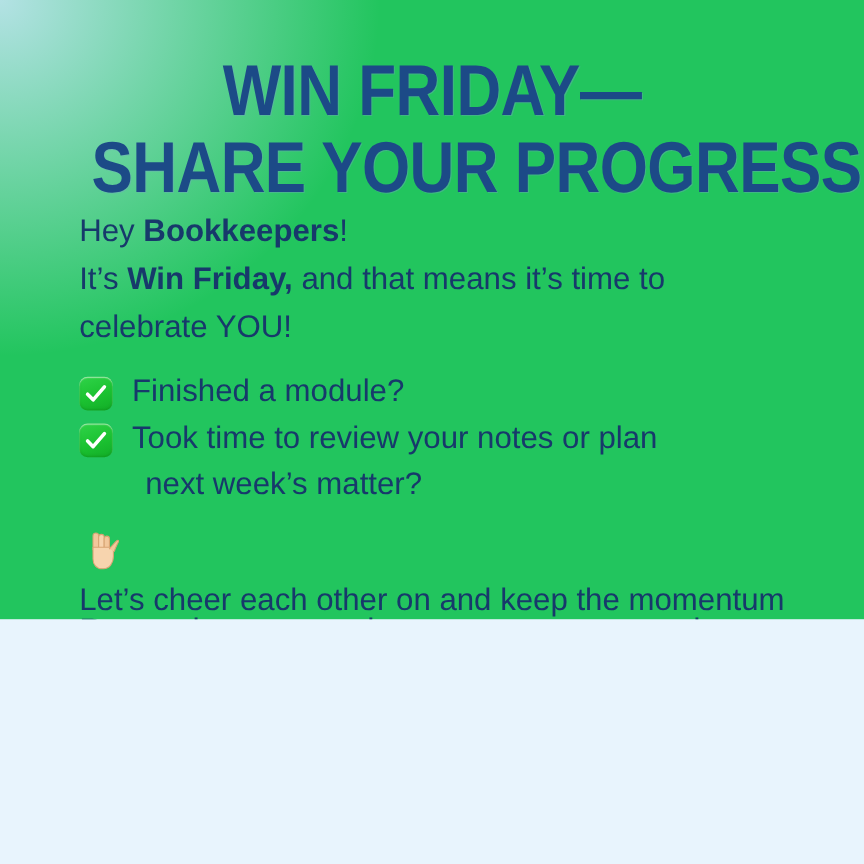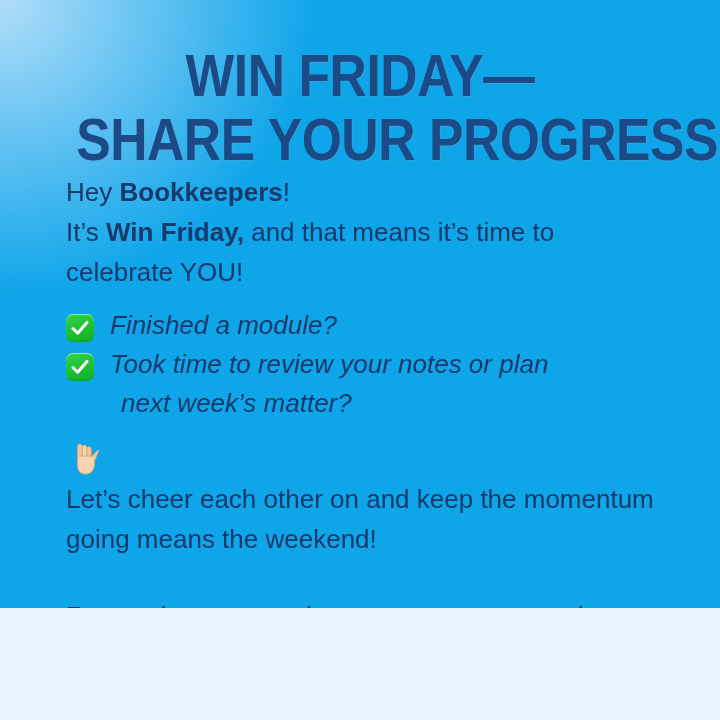--- a/index.html
+++ b/index.html
@@ -11,23 +11,23 @@
     width: 720px;
     height: 720px;
     overflow: hidden;
     background: #e8f4fd;
     font-family: "Liberation Sans", sans-serif;
     -webkit-font-smoothing: antialiased;
   }
   #poster {
     position: relative;
     width: 720px;
-    height: 608px;
+    height: 516px;
     box-sizing: border-box;
-    background: #0ea5e9;
+    background: #22c55e;
     overflow: hidden;
   }
   
   #poster::before {
     content: "";
     position: absolute;
     left: 0; top: 0;
     width: 320px; height: 300px;
     background: radial-gradient(ellipse at top left, rgba(205,231,252,0.85) 0%, rgba(232,244,253,0) 70%);
     pointer-events: none;
@@ -82,21 +82,20 @@
   .check-list {
     list-style: none;
     margin: 14px 0 0 0;
     padding: 0;
   }
   .check-item {
     position: relative;
     padding-left: 44px;
     margin: 0;
     line-height: 39px;
-    font-style: italic;
   }
   .check-item .cont-line {
     display: block;
     padding-left: 11px;
   }
   .check-icon {
     position: absolute;
     left: 0;
     top: 8px;
     width: 28px;

